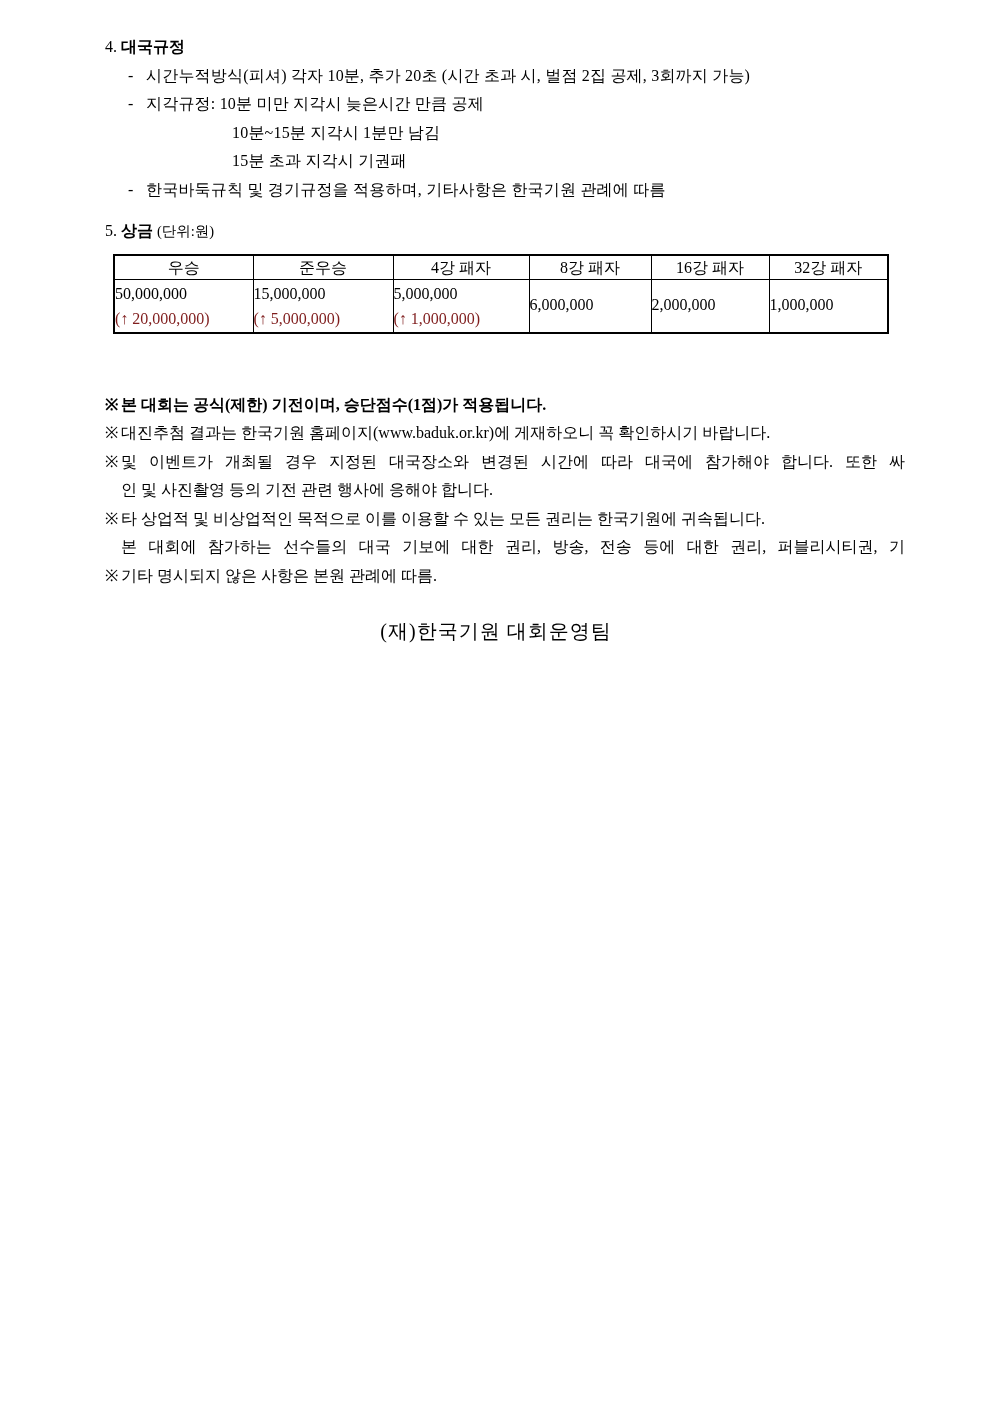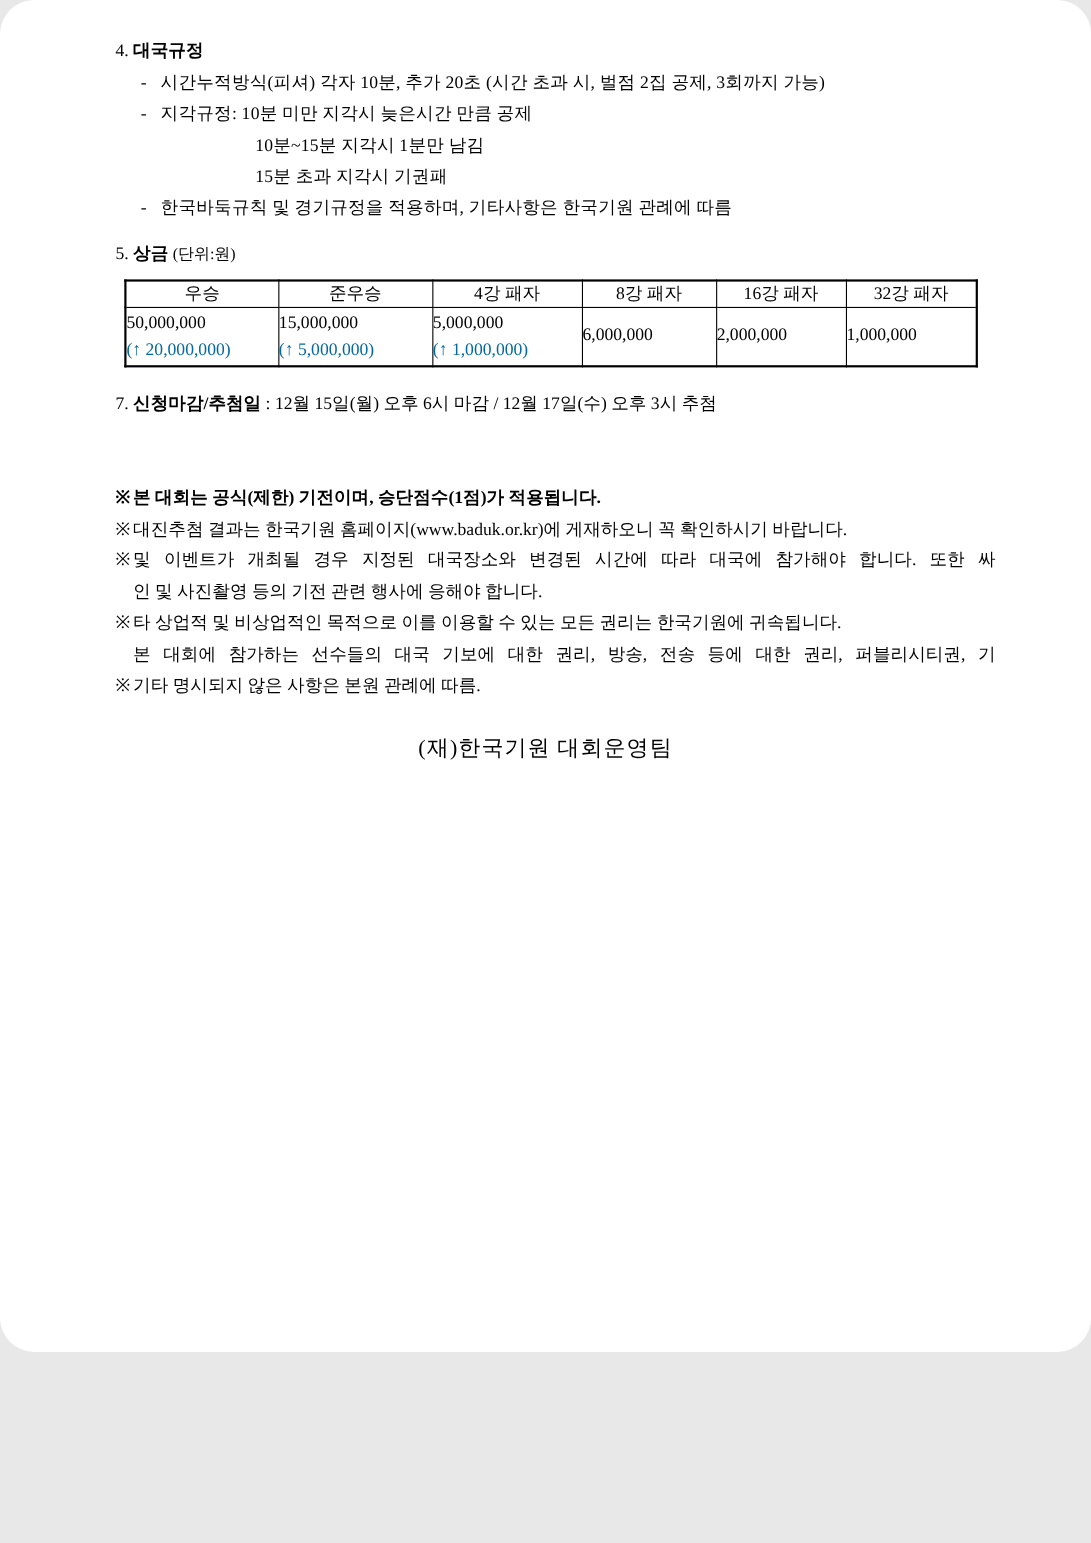--- a/index.html
+++ b/index.html
@@ -1,29 +1,28 @@
 <!DOCTYPE html>
 <html><head>
 <meta charset="utf-8">
 <style>
   html, body { margin: 0; padding: 0; background: #e8e8e8; }
   .page {
     position: relative;
     width: 992px;
-    height: 1229px;
+    height: 1403px;
     margin: 0 auto;
     background: #ffffff;
     color: #000000;
     font-family: "Liberation Serif", "DejaVu Serif", serif;
     font-size: 16px;
     line-height: 28.5px;
     overflow: hidden;
     box-sizing: border-box;
     padding: 33px 87px 0 105px;
-    border-radius: 31px;
   }
   .sec-line { white-space: nowrap; }
   .sec-num { display: inline-block; }
   .sec-title { font-weight: bold; }
   .unit-note { font-size: 14.5px; font-weight: normal; }
 
   
   .brow { display: flex; }
   .brow .dash { flex: 0 0 18px; margin-left: 23px; }
   .brow .btext { flex: 1; letter-spacing: 0.2px; }
@@ -38,21 +37,21 @@
   }
   .prize-table th, .prize-table td {
     border: 1.5px solid #000;
     padding: 0;
     font-weight: normal;
     font-size: 16px;
   }
   .prize-table th { height: 23px; line-height: 23px; }
   .prize-table td { height: 52px; vertical-align: middle; }
   .cell-val { line-height: 25px; padding-top: 1px; }
-  .cell-inc { line-height: 26px; color: #0369a1; }
+  .cell-inc { line-height: 26px; color: #7f1d1d; }
 
   
   .item6 { margin-top: 11px; }
   .item7 { margin-top: 20px; }
 
   
   .notes { margin-top: 57px; }
   .note { display: flex; }
   .note .marker { flex: 0 0 16px; }
   .note .ntext { flex: 1; }
@@ -144,26 +143,20 @@
           <span>2,000,000</span>
         </td>
         <td>
           <span>1,000,000</span>
         </td>
       </tr>
     </tbody>
   </table>
 
 
-  <div class="sec-line item7">
-    <span class="sec-num">7.</span>
-    <span class="sec-title">신청마감/추첨일</span>
-    <span>:</span>
-    <span>12월 15일(월) 오후 6시 마감 / 12월 17일(수) 오후 3시 추첨</span>
-  </div>
 
   <div class="notes">
 
     <div class="note bold">
       <span class="marker">※</span>
       <div class="ntext">
         <div class="nline">본 대회는 공식(제한) 기전이며, 승단점수(1점)가 적용됩니다.</div>
       </div>
     </div>
 

